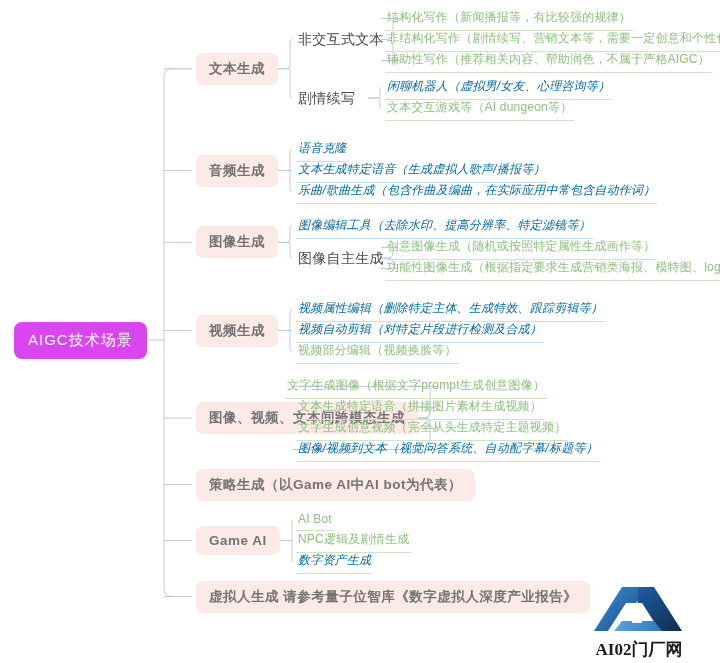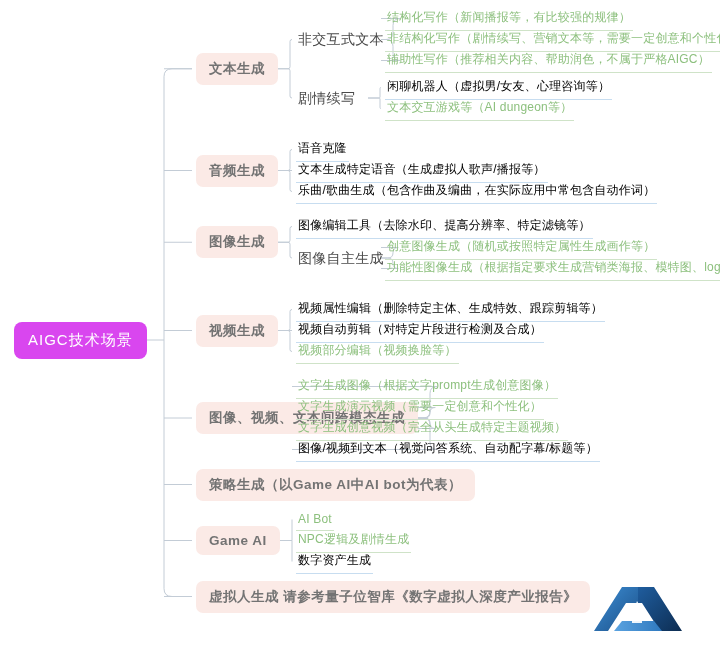--- a/index.html
+++ b/index.html
@@ -41,21 +41,21 @@
     padding:3px 2px;
     letter-spacing:.3px;
   }
   
   .leaf{
     font-size:12px;
     padding:3px 2px 4px 2px;
     letter-spacing:.2px;
   }
   .leaf.green{color:#8dc07e;}
-  .leaf.blue{color:#000000;}
+  .leaf.blue{color:#0369a1;font-style:italic;}
   .leaf.green.ul{border-bottom:1px solid #cfe3c8;}
   .leaf.blue.ul{border-bottom:1px solid #c7ddf0;}
 
   
   .wm{position:absolute;right:6px;bottom:2px;width:150px;height:80px;}
   .wm-text{
     position:absolute;left:0;bottom:0;width:150px;text-align:center;
     font-family:"Liberation Serif","DejaVu Serif",serif;
     font-size:17px;color:#1b1b1b;letter-spacing:0px;font-weight:700;
   }
@@ -119,22 +119,22 @@
       <div class="node lvl2" style="left: 196px; top: 226.25px;">图像生成</div>
       <div class="node lvl3" style="left: 296px; top: 246.5px;">图像自主生成</div>
       <div class="node leaf blue ul" style="left: 296px; top: 214px;">图像编辑工具（去除水印、提高分辨率、特定滤镜等）</div>
       <div class="node leaf green ul" style="left: 385px; top: 235px;">创意图像生成（随机或按照特定属性生成画作等）</div>
       <div class="node leaf green ul" style="left: 385px; top: 256px;">功能性图像生成（根据指定要求生成营销类海报、模特图、logo等）</div>
       <div class="node lvl2" style="left: 196px; top: 314.5px;">视频生成</div>
       <div class="node leaf blue ul" style="left: 296px; top: 297px;">视频属性编辑（删除特定主体、生成特效、跟踪剪辑等）</div>
       <div class="node leaf blue ul" style="left: 296px; top: 318px;">视频自动剪辑（对特定片段进行检测及合成）</div>
       <div class="node leaf green ul" style="left: 296px; top: 339px;">视频部分编辑（视频换脸等）</div>
       <div class="node lvl2" style="left: 196px; top: 402px;">图像、视频、文本间跨模态生成</div>
-      <div class="node leaf green ul" style="left: 296px; top: 374px; text-align: center;">文字生成图像（根据文字prompt生成创意图像）</div>
-      <div class="node leaf green ul" style="left: 296px; top: 395px;">文字生成演示视频（需要一定创意和个性化）</div>
+      <div class="node leaf green ul" style="left: 285px; top: 374px; text-align: center;">文字生成图像（根据文字prompt生成创意图像）</div>
+      <div class="node leaf green ul" style="left: 296px; top: 395px;">文本生成特定语音（拼接图片素材生成视频）</div>
       <div class="node leaf green ul" style="left: 296px; top: 416px;">文字生成创意视频（完全从头生成特定主题视频）</div>
       <div class="node leaf blue ul" style="left: 296px; top: 437px;">图像/视频到文本（视觉问答系统、自动配字幕/标题等）</div>
       <div class="node lvl2" style="left: 196px; top: 468.5px;">策略生成（以Game AI中AI bot为代表）</div>
       <div class="node lvl2" style="left: 196px; top: 526px;">Game AI</div>
       <div class="node leaf green ul" style="left: 296px; top: 508.5px;">AI Bot</div>
       <div class="node leaf green ul" style="left: 296px; top: 528px;">NPC逻辑及剧情生成</div>
       <div class="node leaf blue ul" style="left: 296px; top: 549px;">数字资产生成</div>
       <div class="node lvl2" style="left: 196px; top: 580.5px;">虚拟人生成  请参考量子位智库《数字虚拟人深度产业报告》</div>
       <div class="node root" style="left: 14px; top: 321.5px;">AIGC技术场景</div>
     </div>
@@ -154,14 +154,15 @@
           <stop offset="0" stop-color="#5ba3e0"></stop>
             <stop offset="1" stop-color="#2f79bf"></stop>
         </linearGradient>
       </defs>
       <path d="M2 48 L30 4 L46 4 L46 20 L34 20 L16 48 Z" fill="url(#g1)"></path>
       <path d="M46 4 L62 4 L90 48 L68 48 L50 20 L46 20 Z" fill="url(#g2)"></path>
       <path d="M30 38 L62 38 L70 48 L22 48 Z" fill="url(#g3)"></path>
       <path d="M40 22 L50 22 L50 40 L40 40 Z" fill="#ffffff" opacity="0.92"></path>
       <path d="M45 18 L54 34 L40 34 Z" fill="#ffffff"></path>
     </svg>
+    <div class="wm-text">AI02门厂网</div>
   </div>
 </div>
 
 </body></html>

